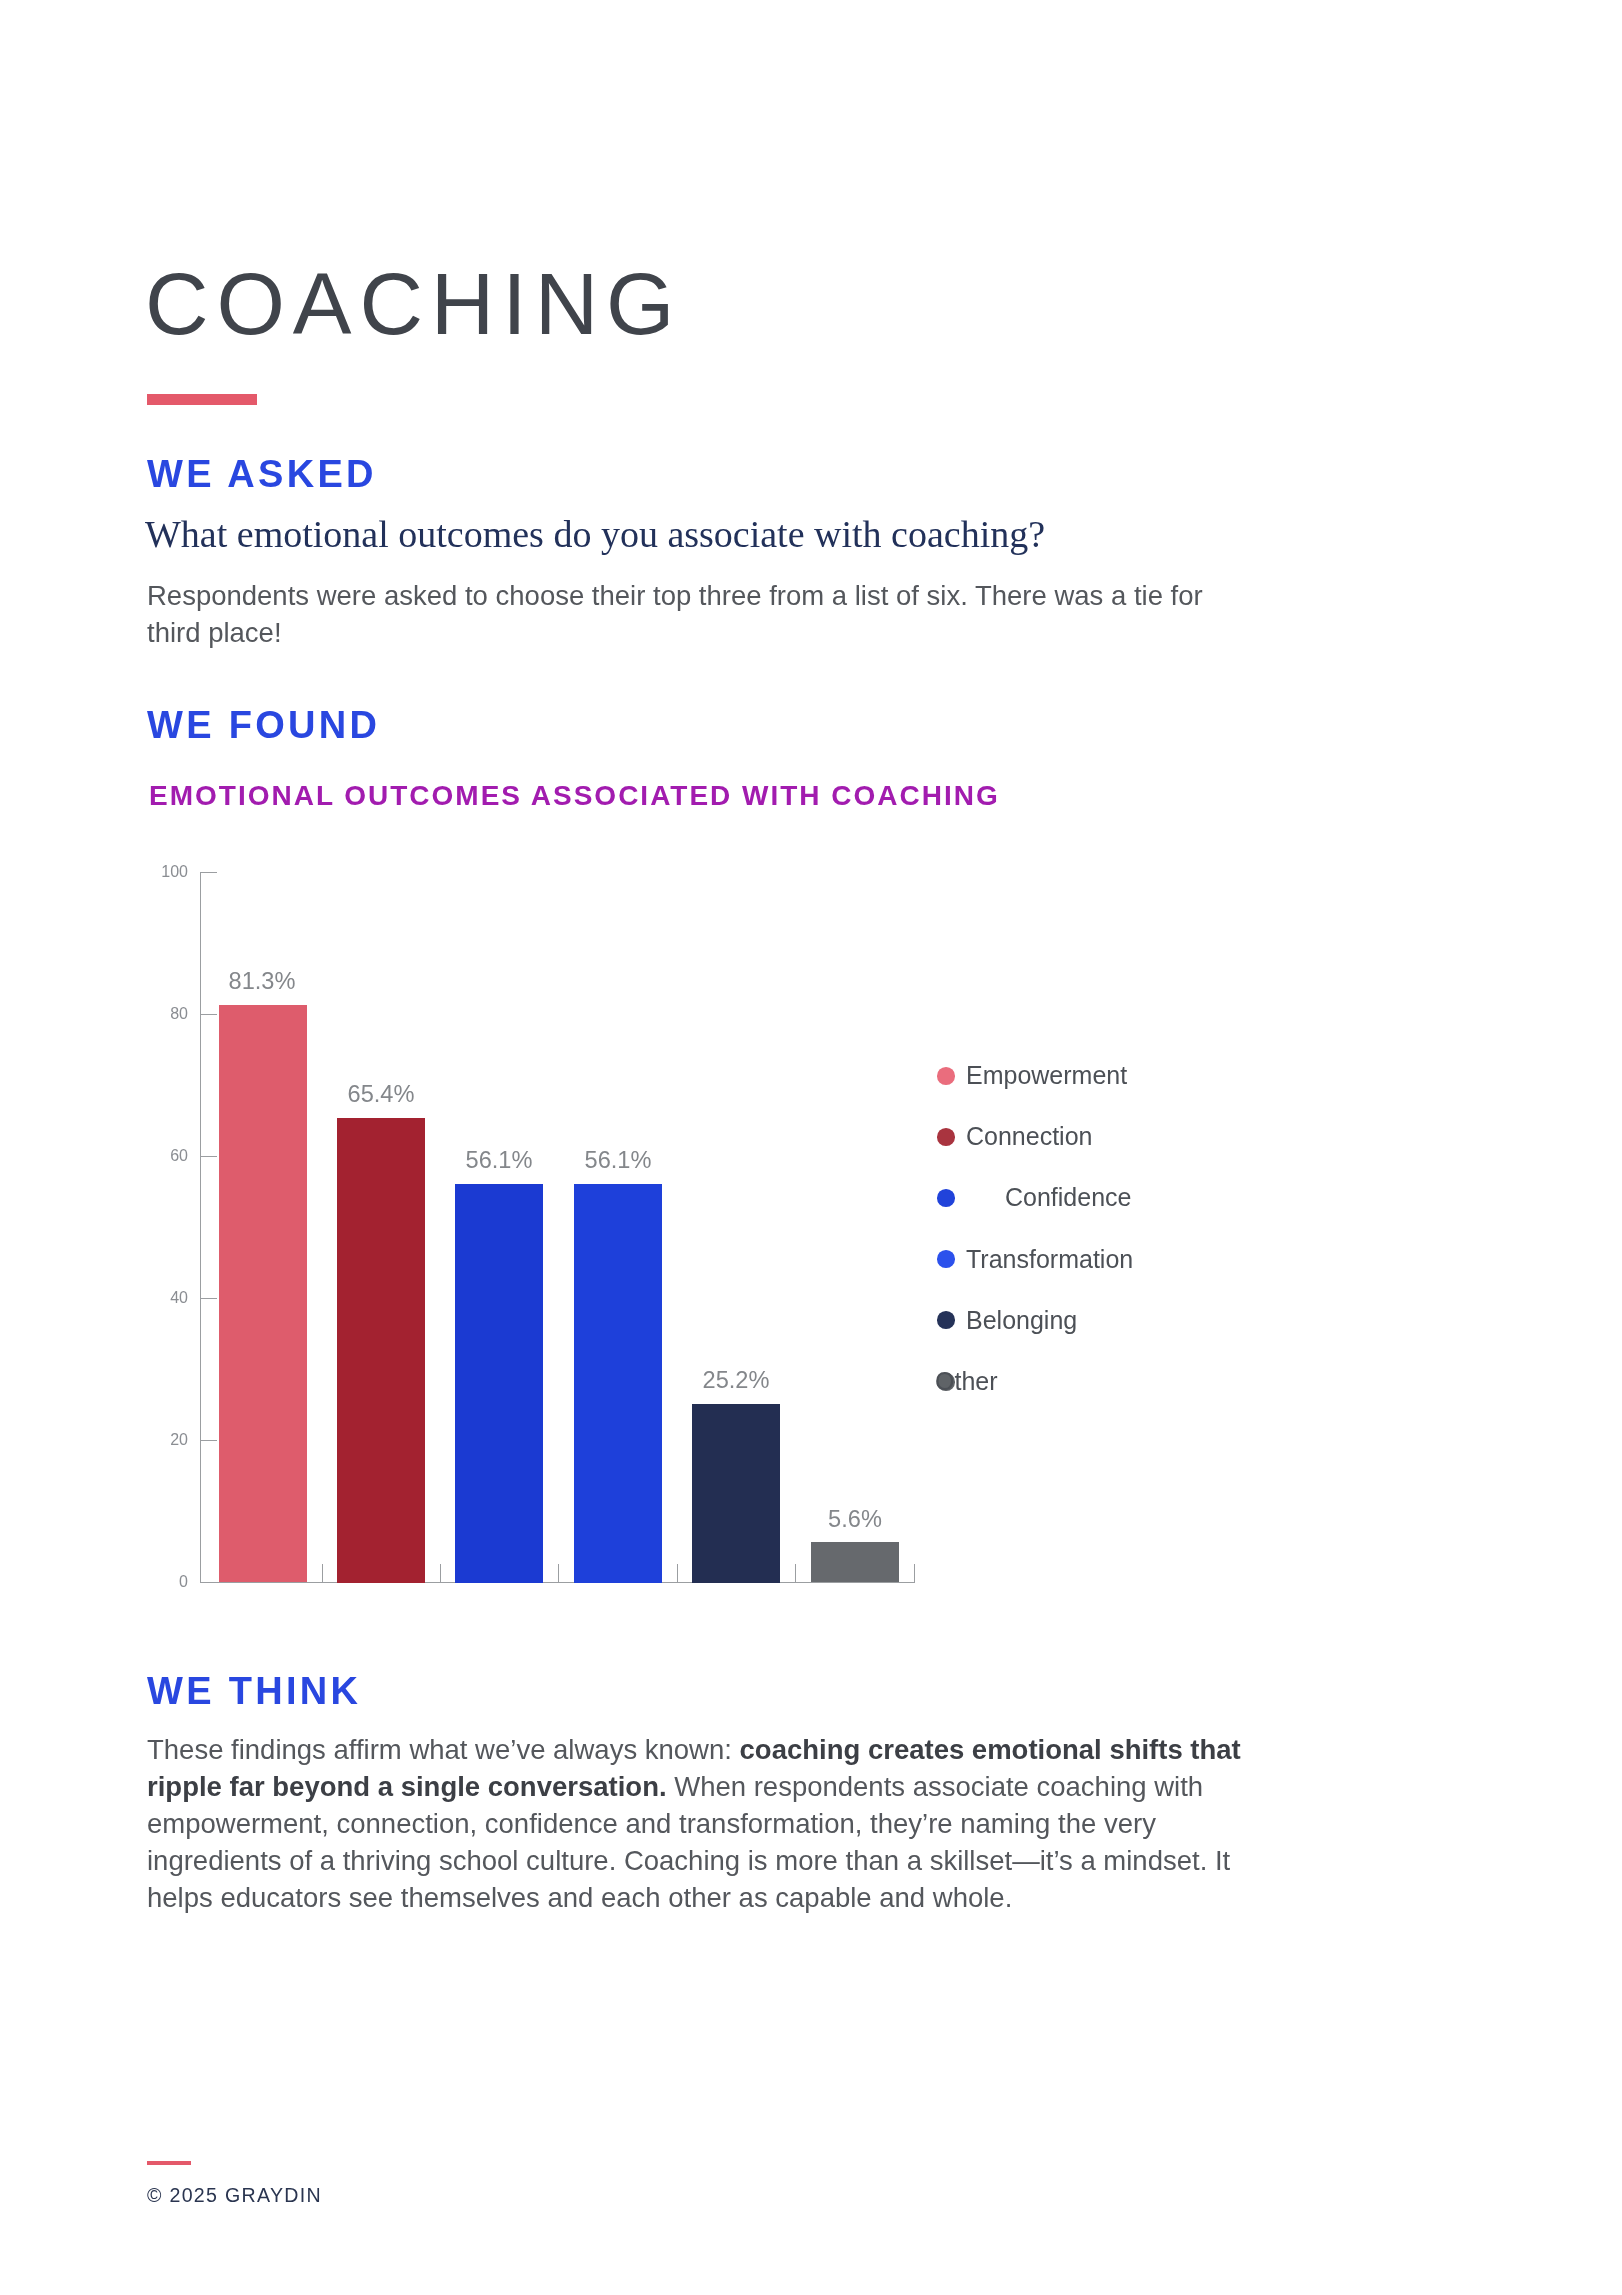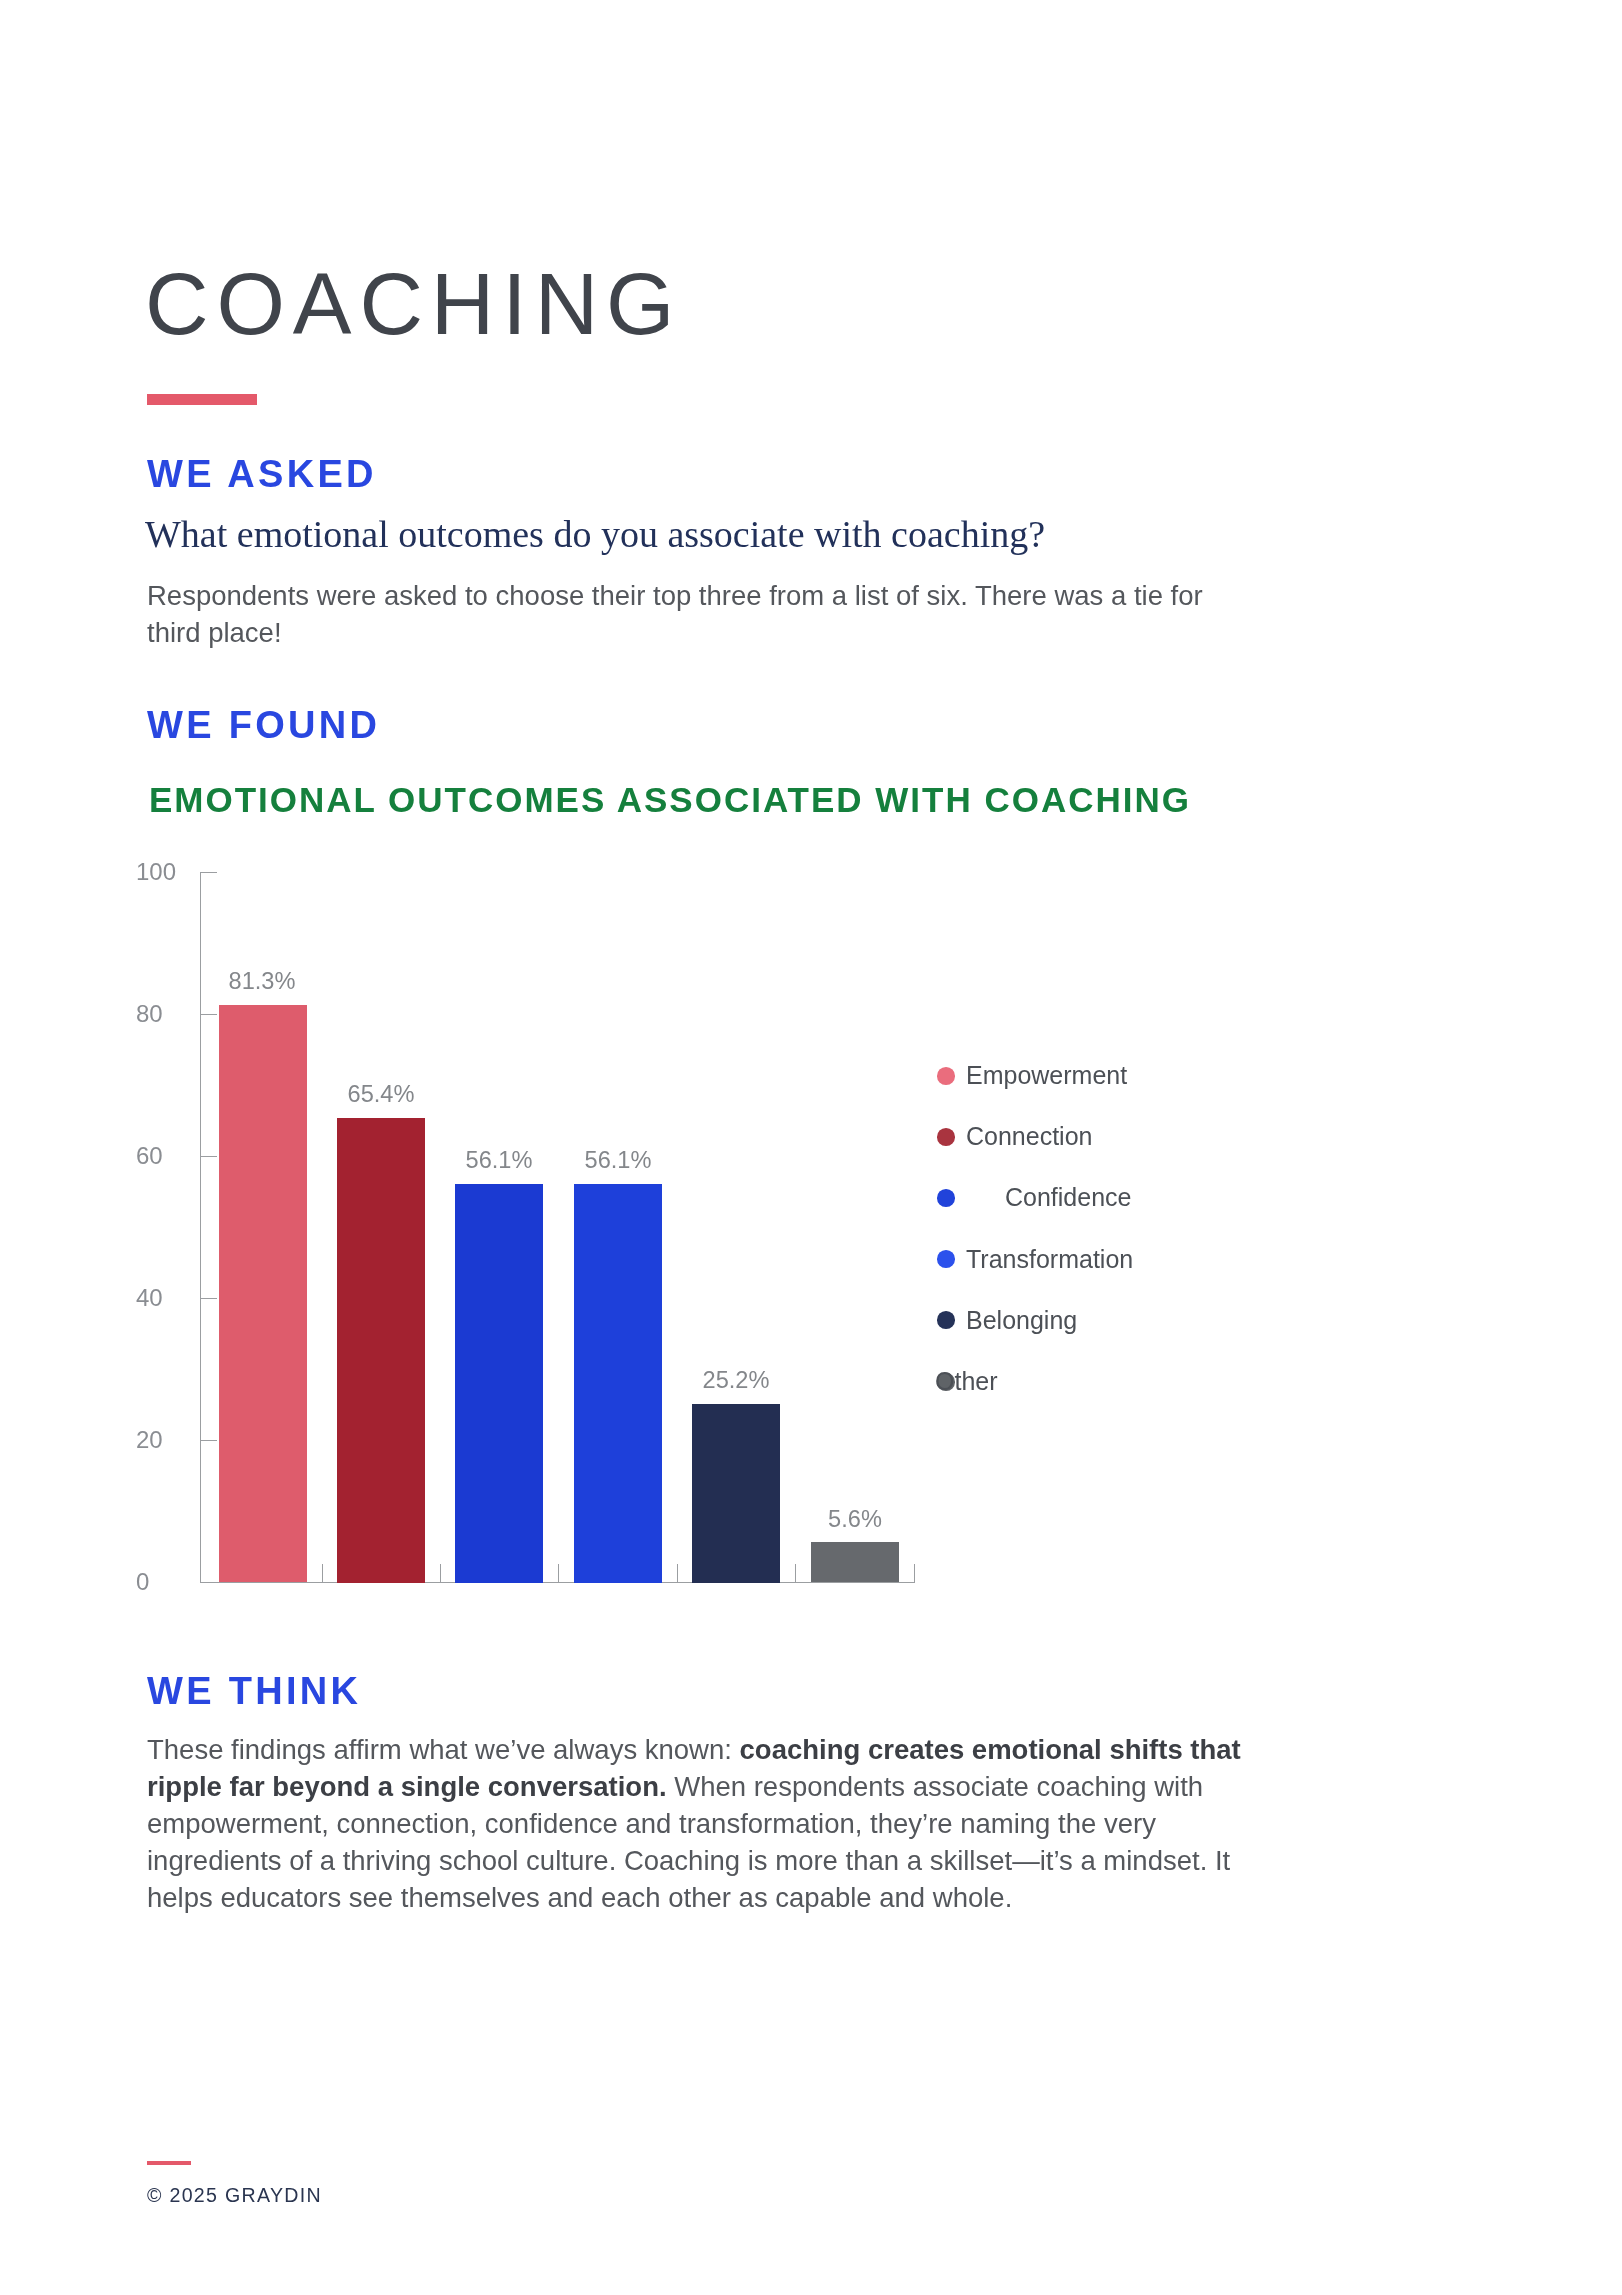--- a/index.html
+++ b/index.html
@@ -36,28 +36,28 @@
   
   .body-text{
     font-size:27.5px; line-height:37px; color:#54575c; font-weight:400;
   }
   .asked-desc{ left:147px; top:577px; width:1112px; }
   .think-para{ left:147px; top:1731px; width:1126px; }
   .think-para b{ color:#3c3f45; font-weight:700; }
   
   .chart-title{
     left:149px; top:782px;
-    font-size:35px; font-weight:700; letter-spacing:2px;
-    color:#15803d; line-height:1; white-space:nowrap;
+    font-size:28px; font-weight:700; letter-spacing:2px;
+    color:#a21caf; line-height:1; white-space:nowrap;
   }
   
   .axis-line{ position:absolute; background:#9b9ea1; }
   .ytick-label{
-    position:absolute; width:52px; line-height:26px; text-align:left;
-    font-size:24px; color:#8a8d92;
+    position:absolute; width:52px; line-height:26px; text-align:right;
+    font-size:16px; color:#8a8d92;
   }
   .bar{ position:absolute; }
   .bar-value{
     position:absolute; width:144px; line-height:26px; text-align:center;
     font-size:23.6px; color:#84878b; white-space:nowrap;
   }
   .legend-dot{ position:absolute; width:17.7px; height:17.7px; border-radius:50%; }
   .legend-label{
     position:absolute; font-size:25px; color:#4c5056; line-height:26px; white-space:nowrap;
   }

